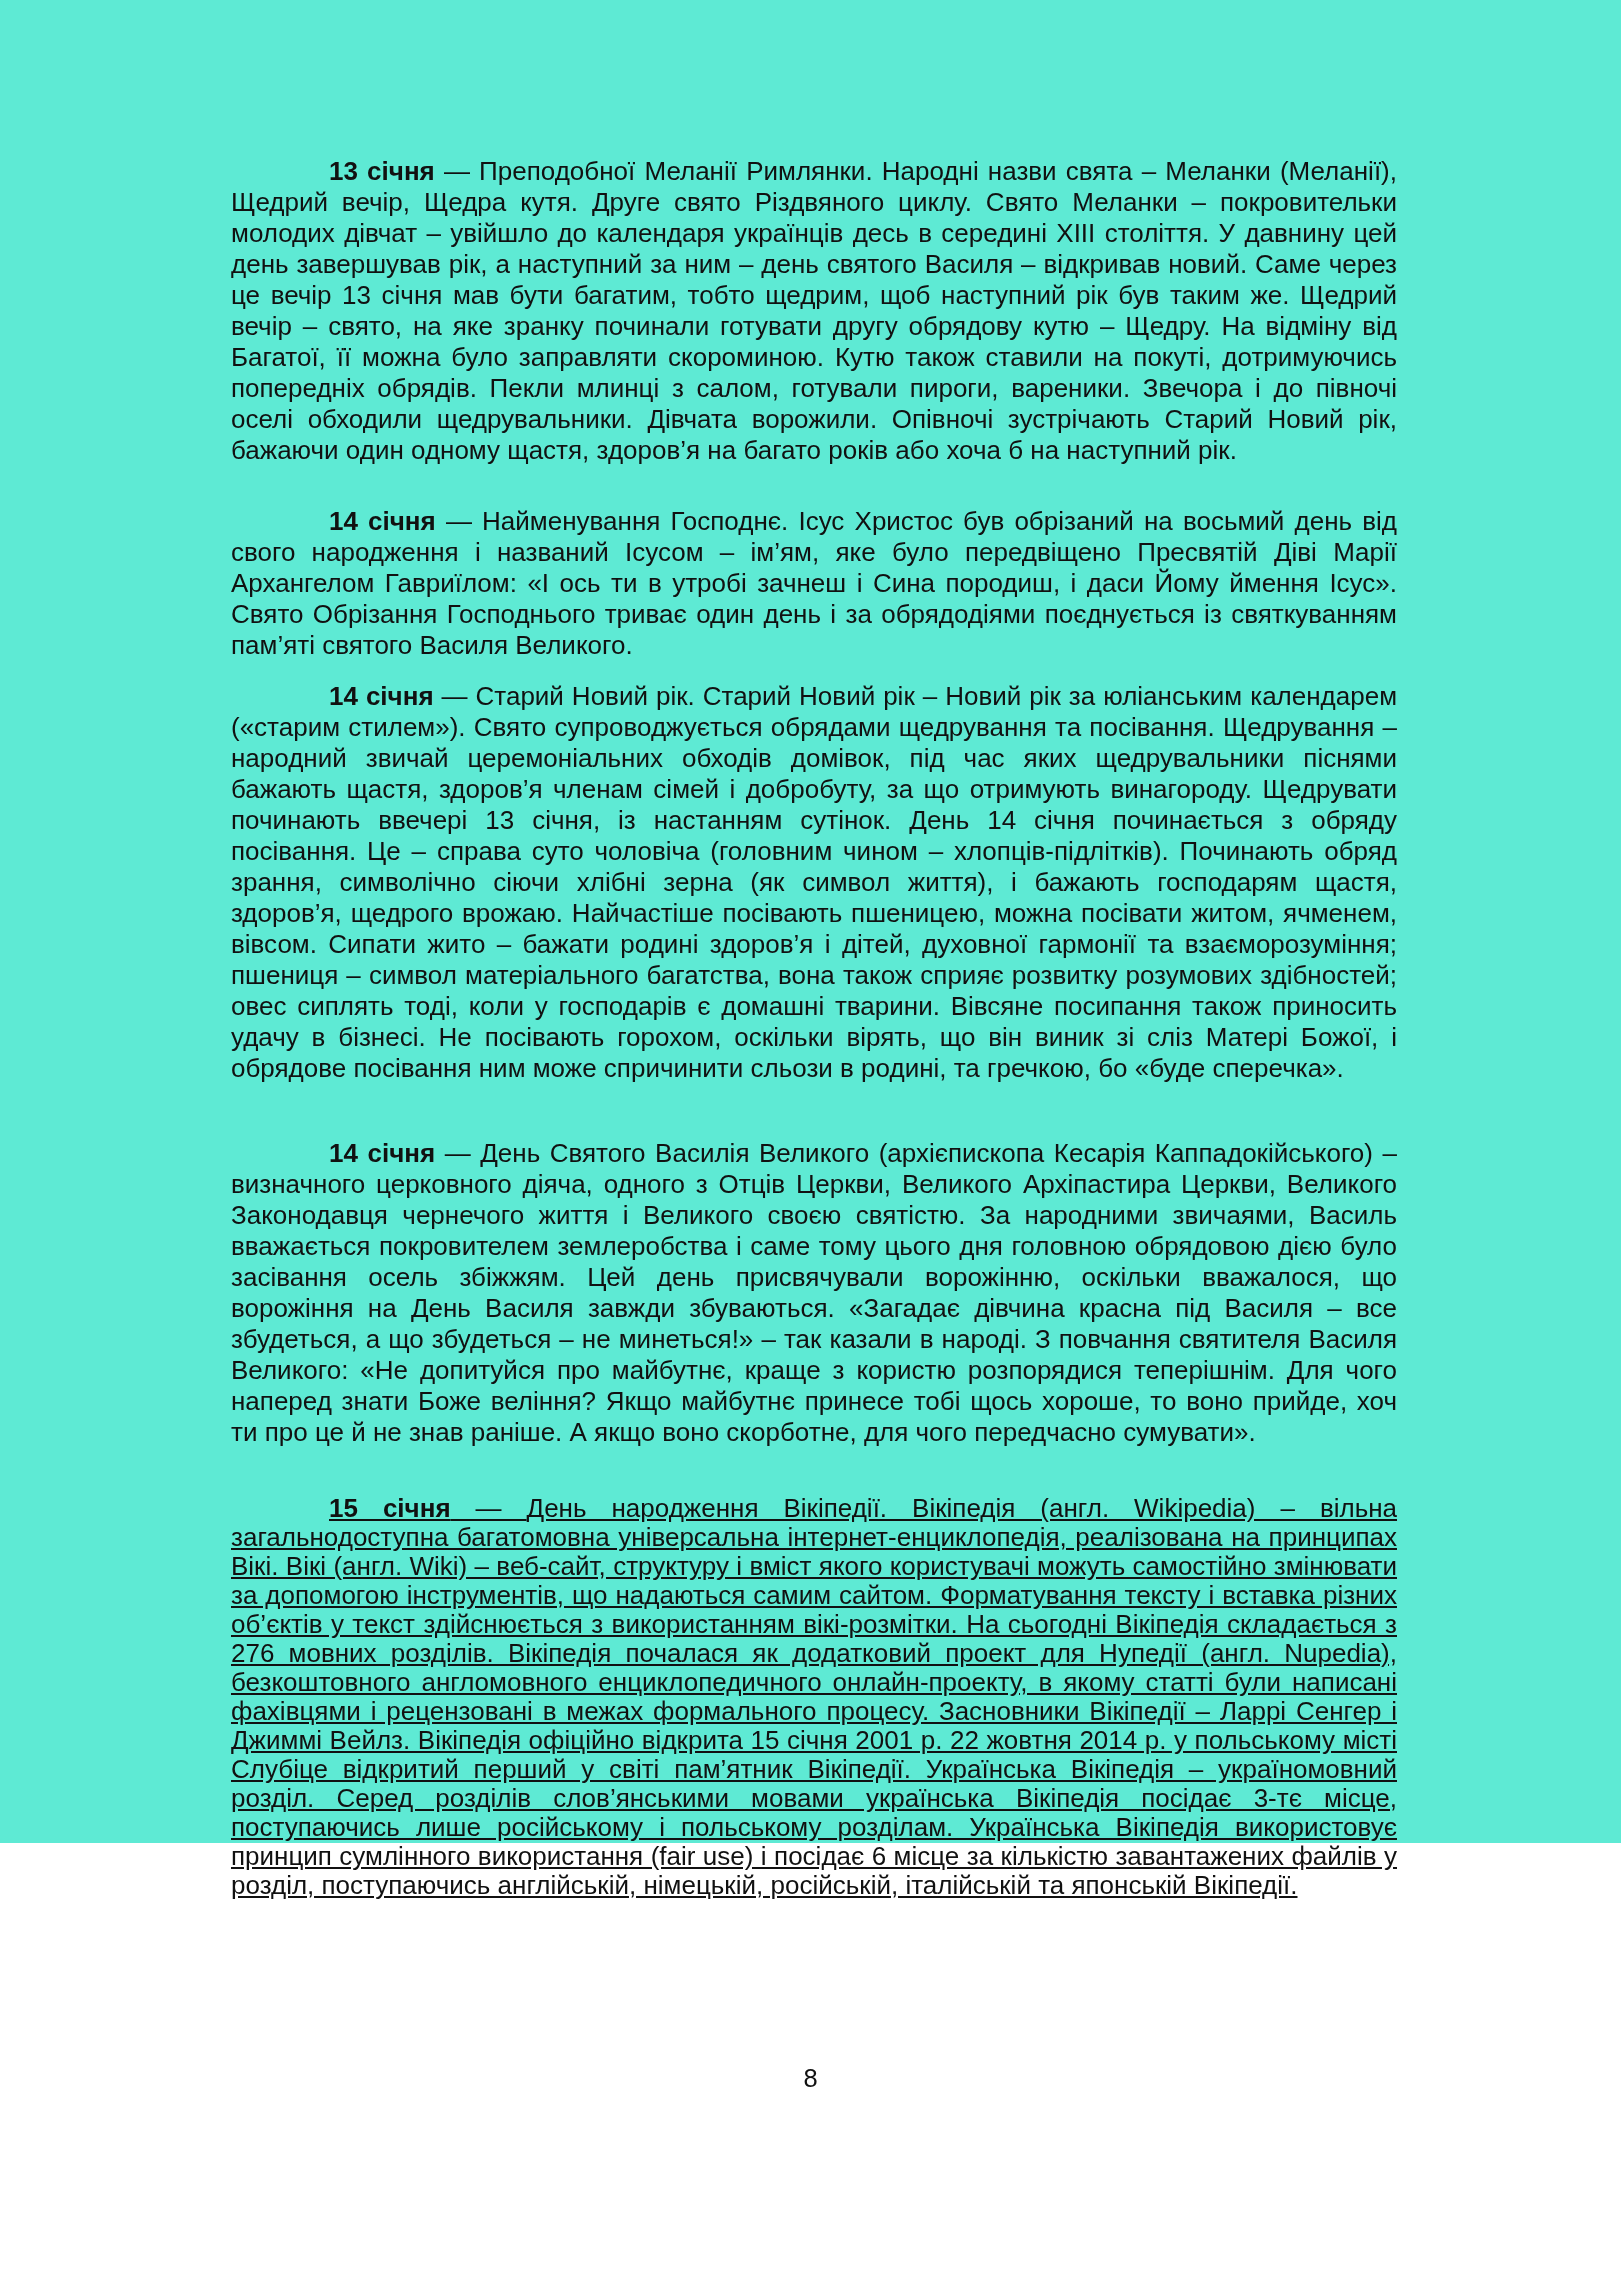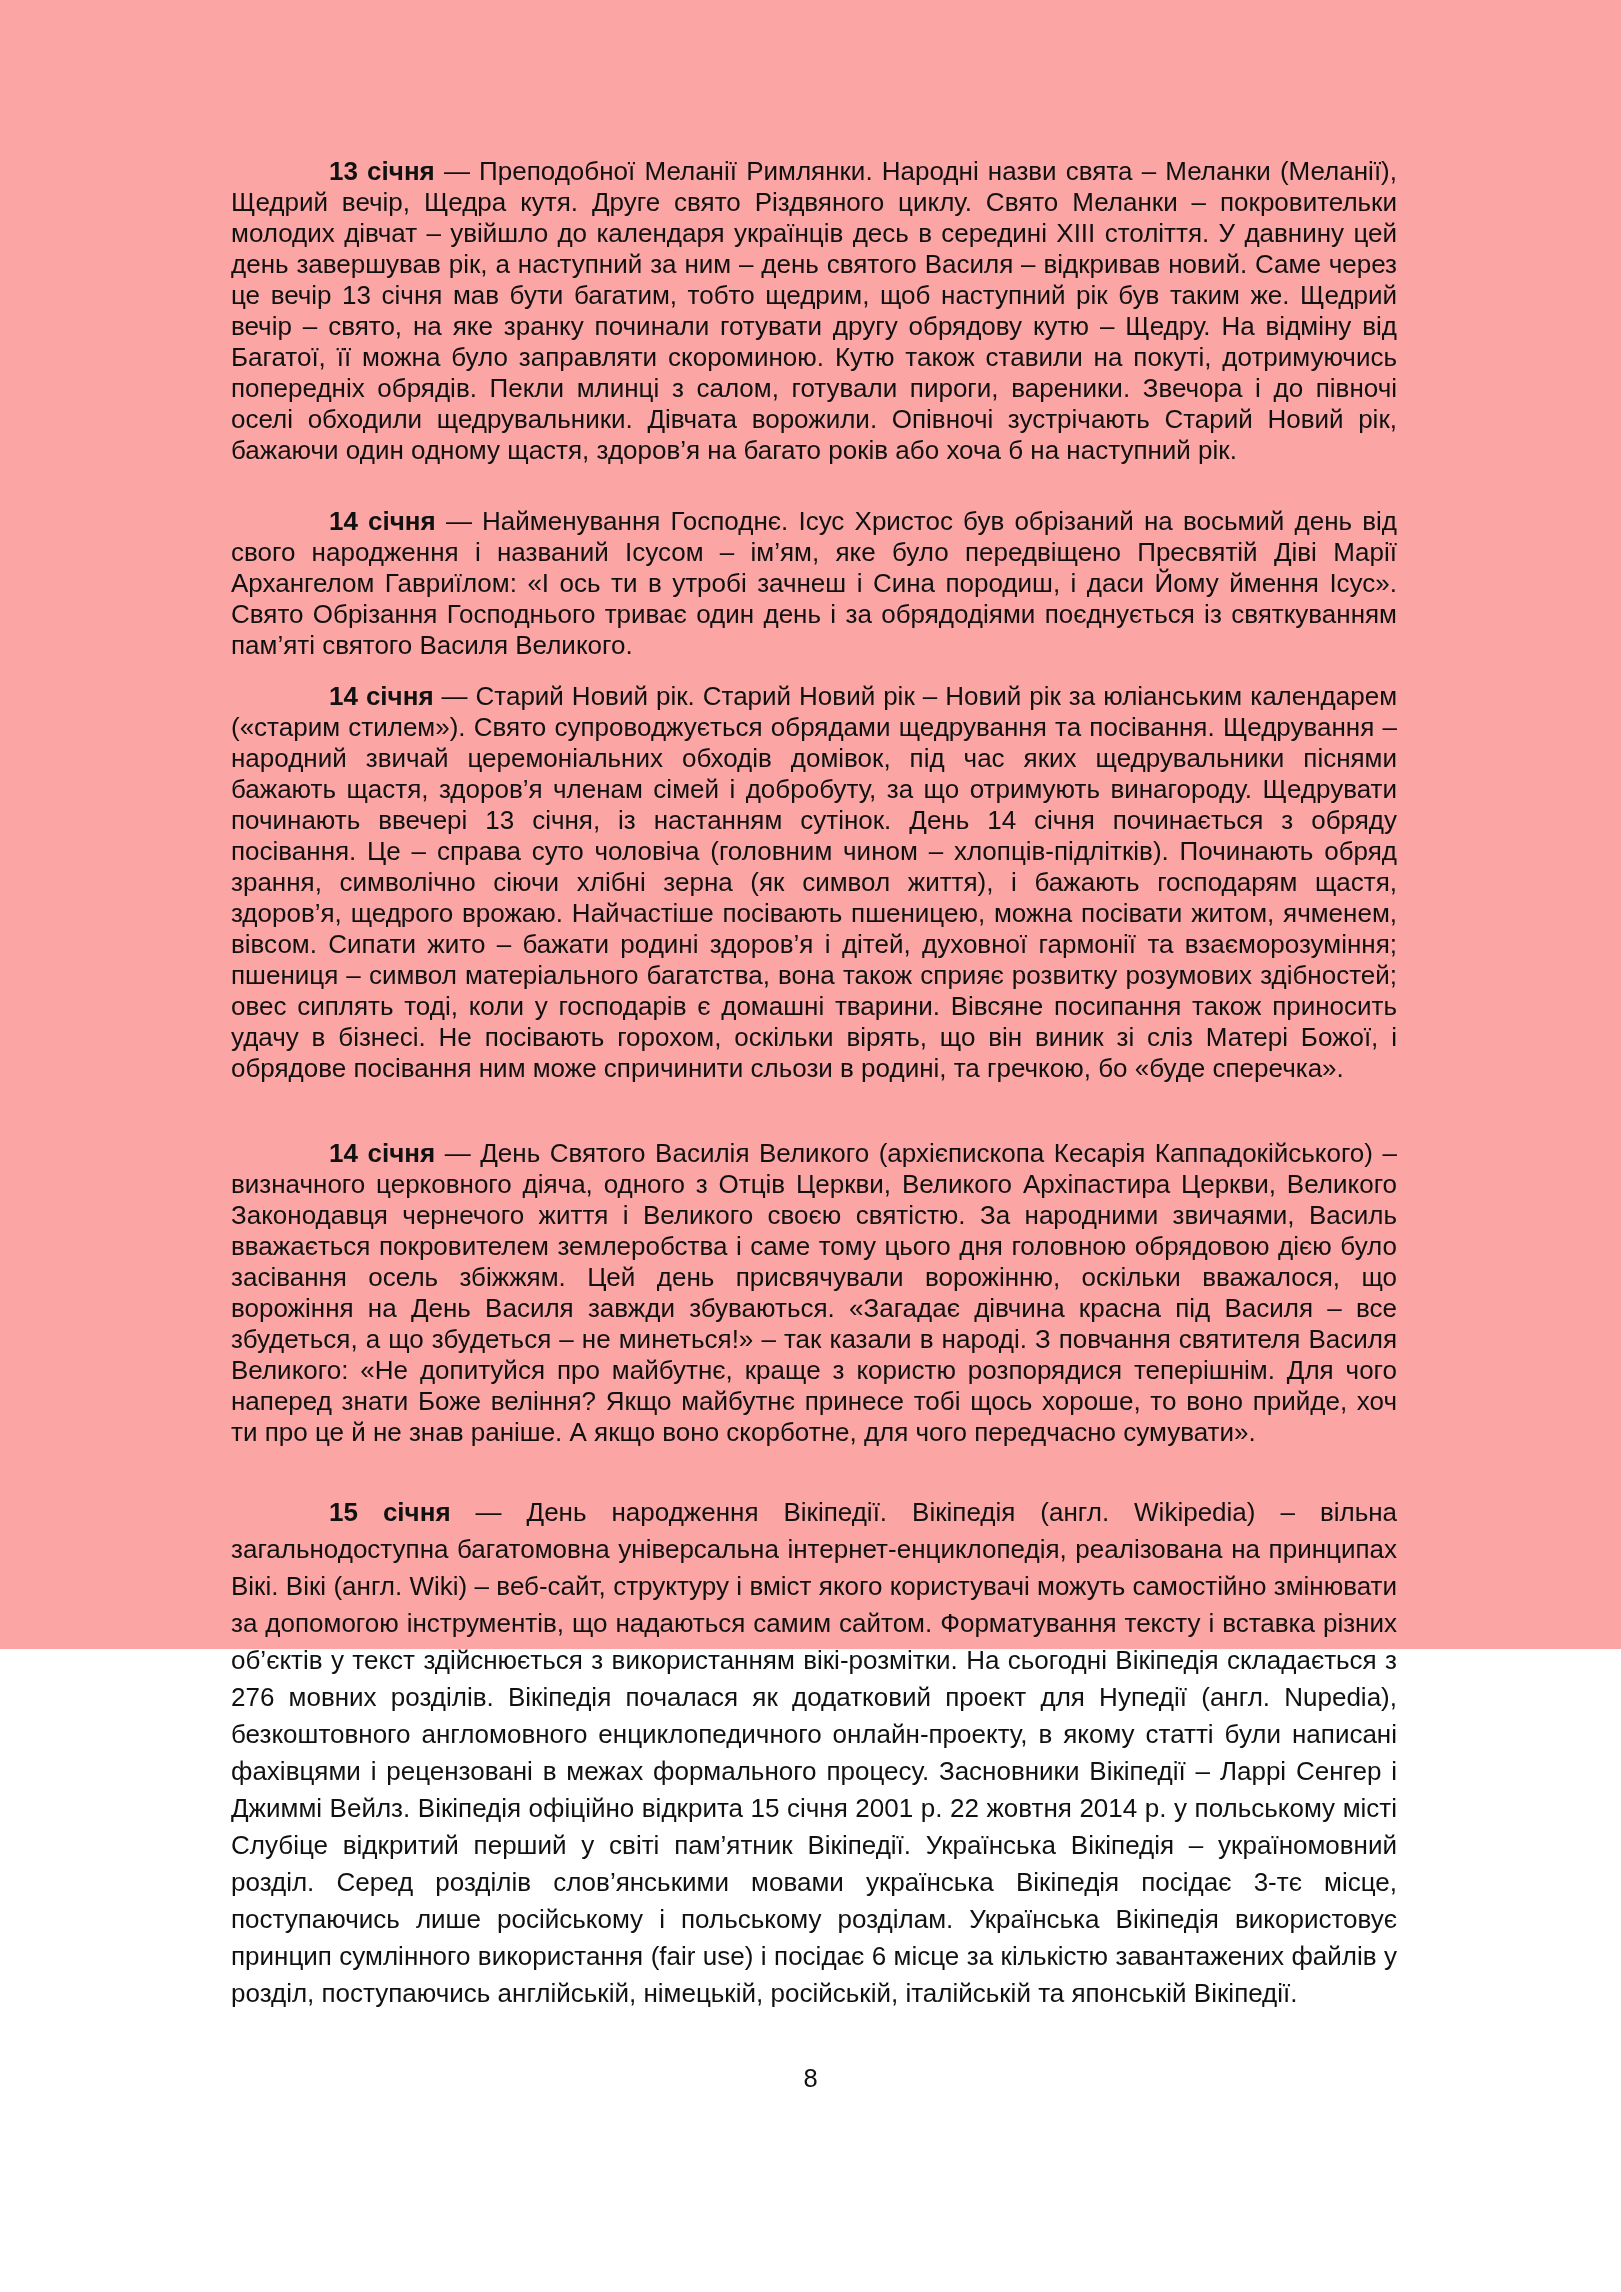--- a/index.html
+++ b/index.html
@@ -1,33 +1,33 @@
 <!DOCTYPE html>
 <html><head>
 <meta charset="utf-8">
 <style>
   html, body { margin: 0; padding: 0; background: #ffffff; }
   body { width: 1621px; height: 2293px; position: relative; overflow: hidden; }
   .page {
-    position: absolute; left: 0; top: 0; width: 1621px; height: 1649px;
-    background: #fca5a5; color: #111111;
+    position: absolute; left: 0; top: 0; width: 1621px; height: 1843px;
+    background: #5eead4; color: #111111;
     font-family: "Liberation Sans", "DejaVu Sans", sans-serif;
   }
   .para {
     position: absolute;
     left: 231px;
     width: 1166px;
     font-size: 26px;
     line-height: 31px;
     text-align: justify;
     text-indent: 98px;
     margin: 0;
     -webkit-hyphens: none; hyphens: none;
   }
-  .para.tight { line-height: 37px; }
+  .para.tight { line-height: 29px; text-decoration: underline; }
   .date { font-weight: bold; }
   .page-number {
     position: absolute; left: 0; width: 1621px; top: 2064px;
     text-align: center; font-size: 25.5px; line-height: 29px;
     font-family: "Liberation Sans", "DejaVu Sans", sans-serif; color: #111111;
   }
 </style>
 </head>
 <body>
 

